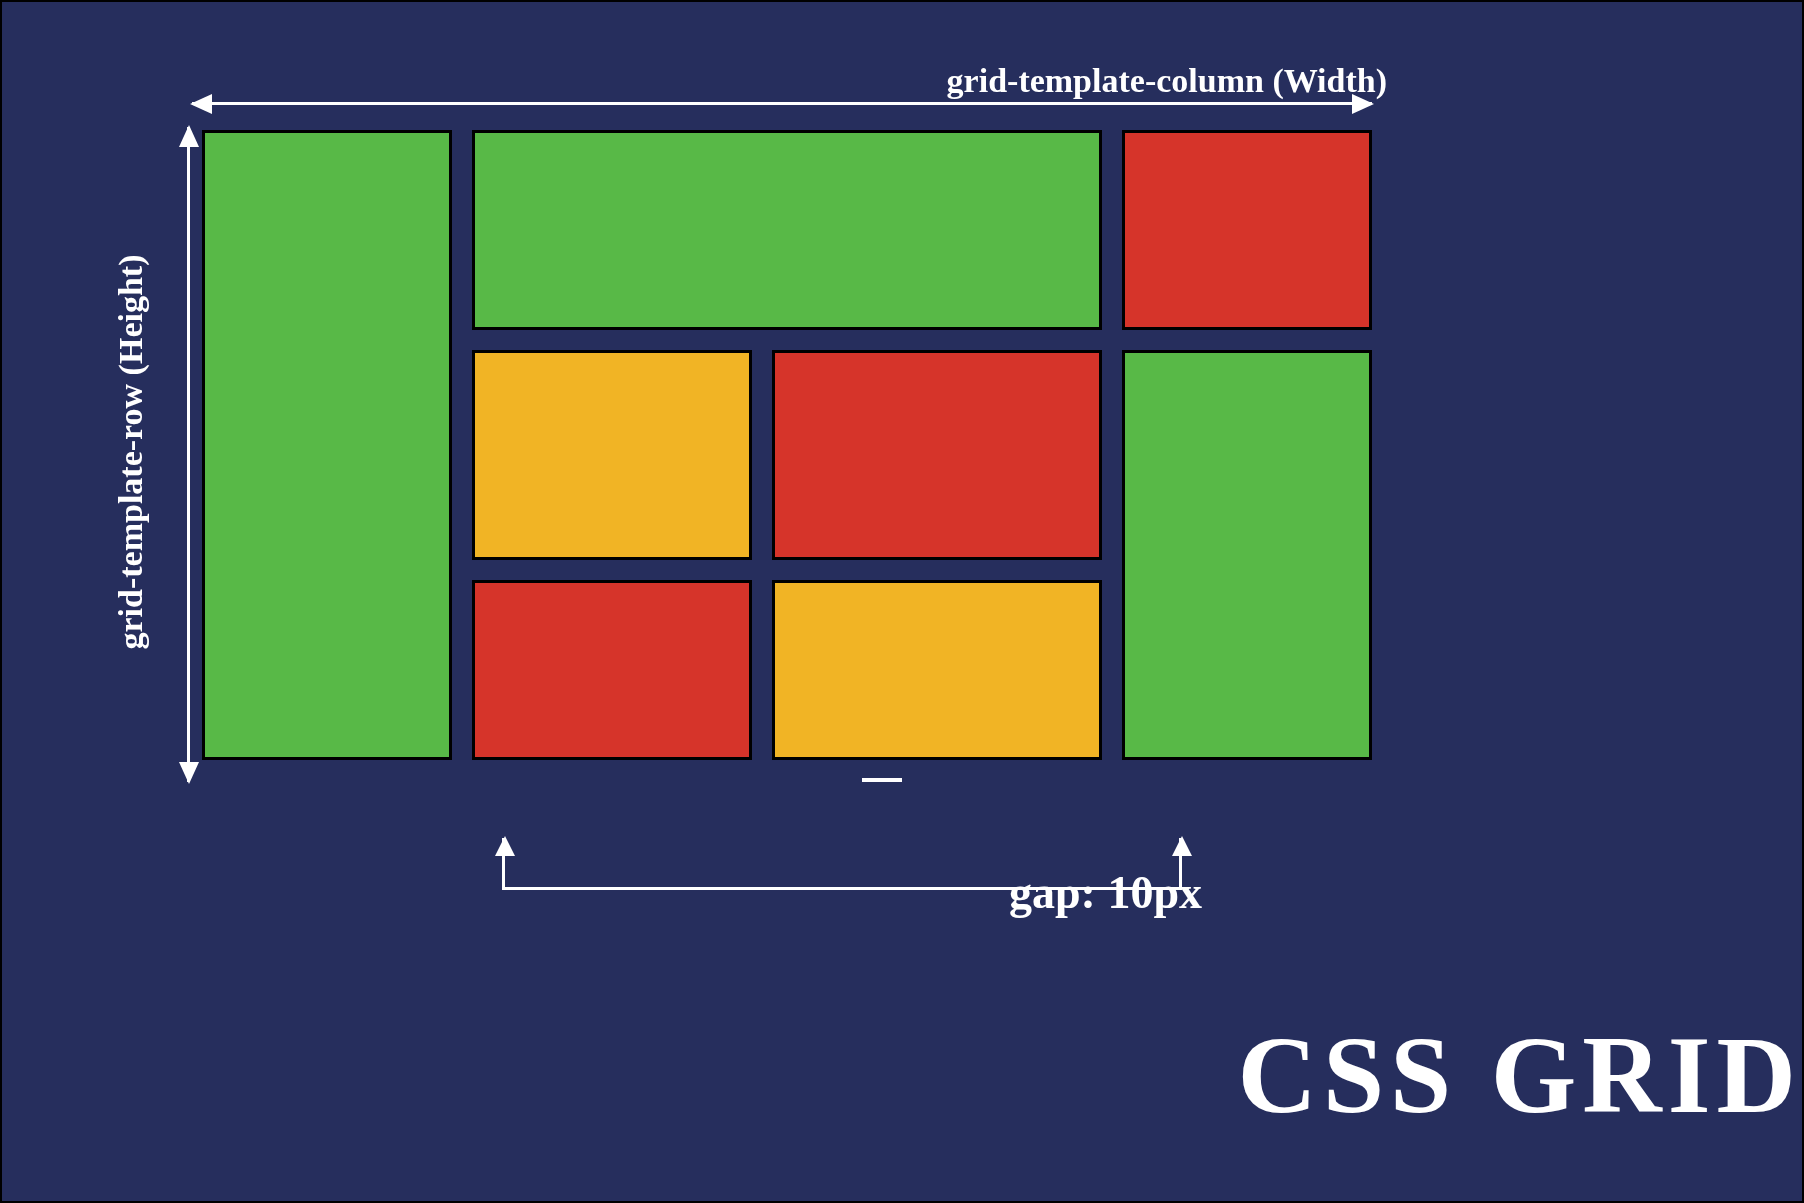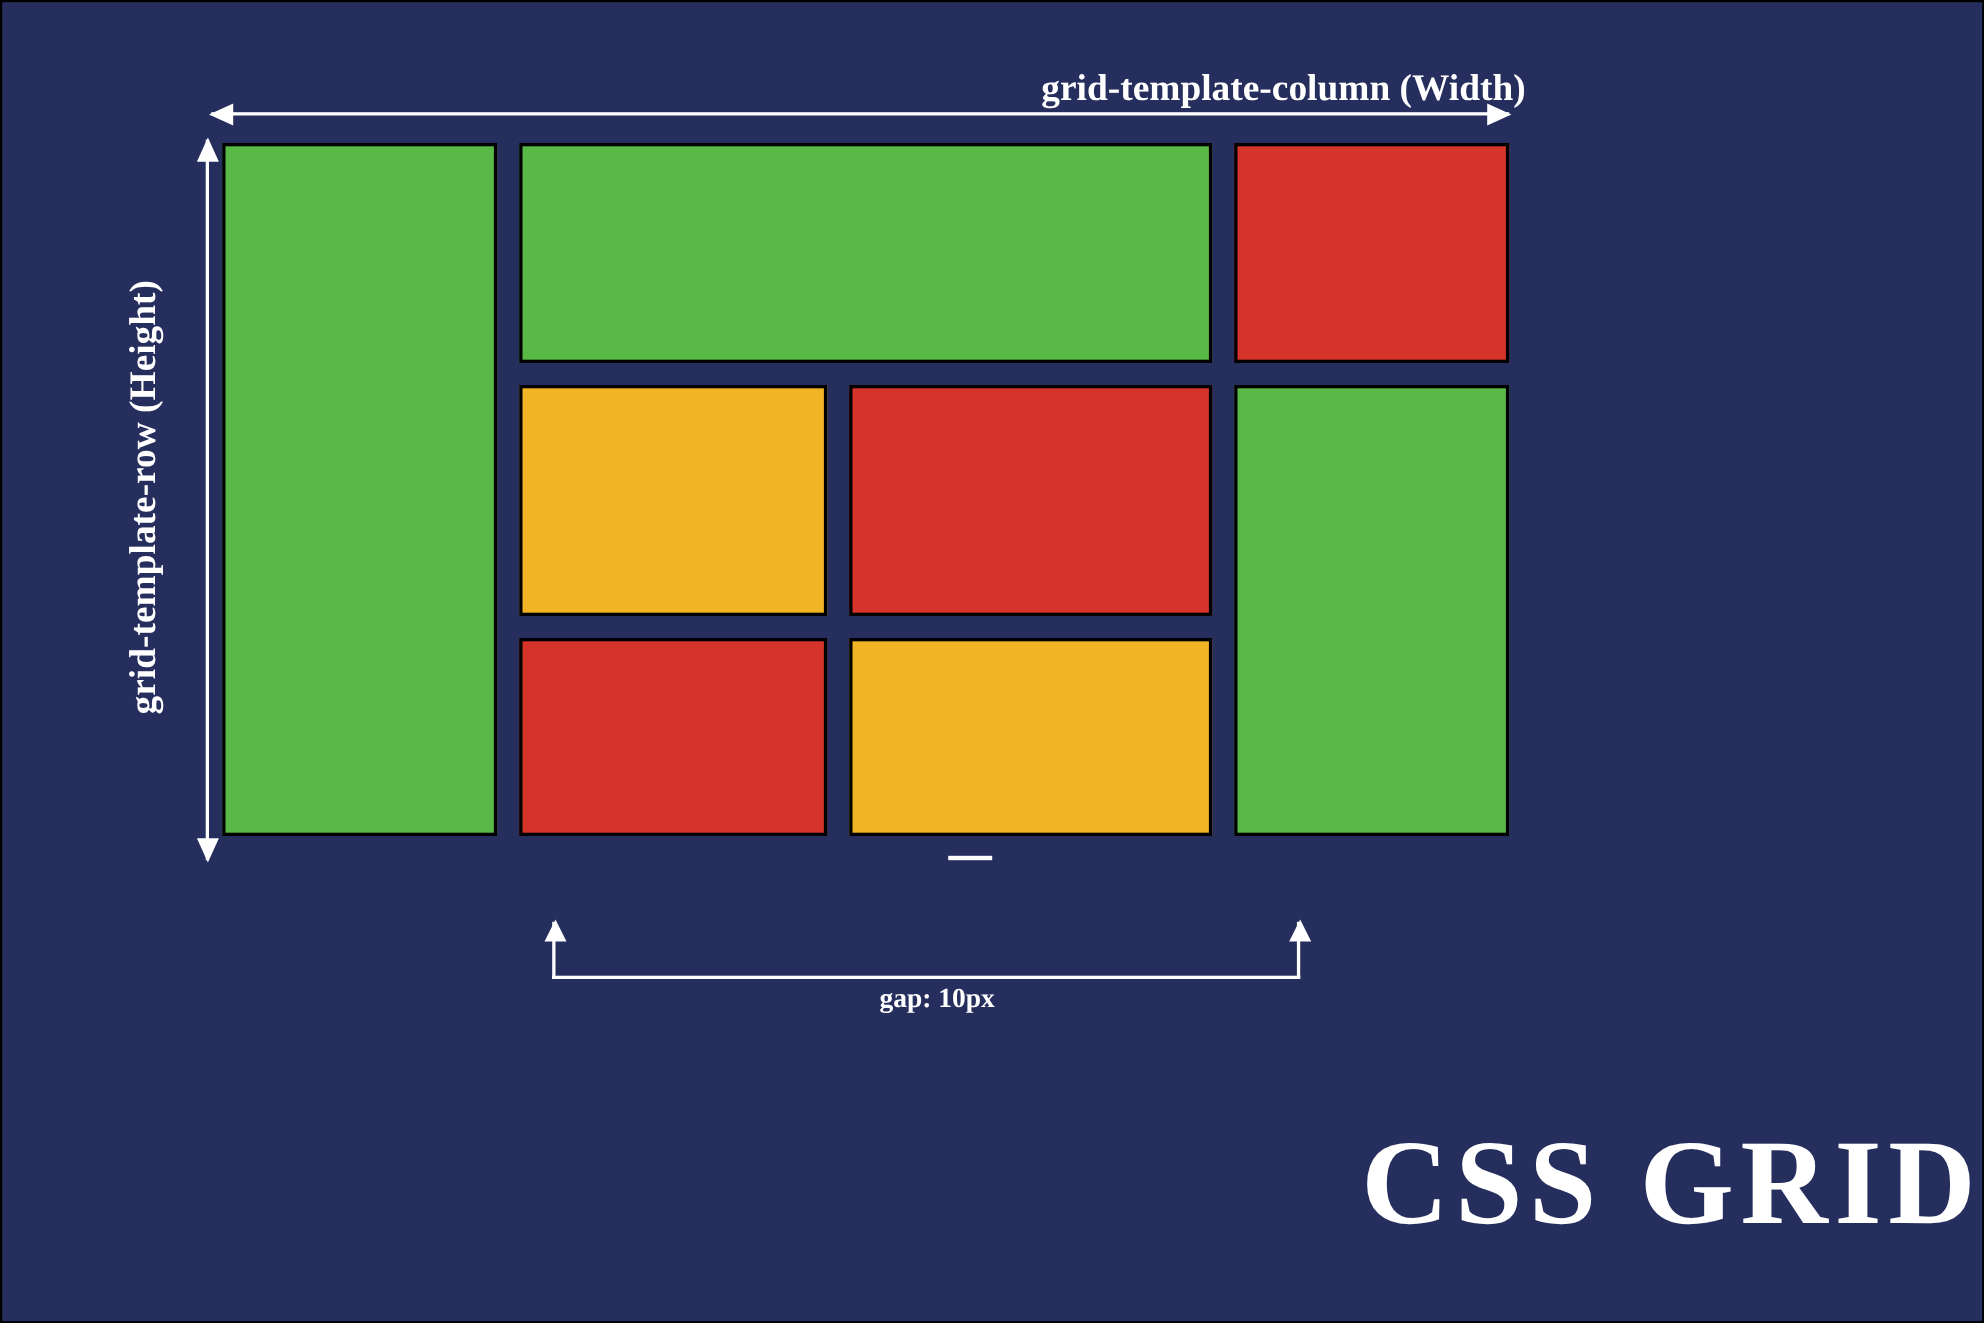--- a/index.html
+++ b/index.html
@@ -35,24 +35,24 @@
     transform-origin: left top;
     text-align: center;
     font-size: 34px;
     font-weight: bold;
     left: 110px;
     top: 770px;
   }
   .label-gap {
     position: absolute;
     left: 500px;
-    top: 892px;
+    top: 864px;
     width: 700px;
-    text-align: center;
-    font-size: 25px;
+    text-align: right;
+    font-size: 46px;
     font-weight: bold;
   }
 
   
   .arrow-h { position: absolute; height: 0; border-top: 3px solid #fff; }
   .arrow-h::before, .arrow-h::after,
   .arrow-v::before, .arrow-v::after,
   .arrow-gap-side::before { content: ""; position: absolute; width: 0; height: 0; }
   .arrow-h::before { left: -2px; top: -11px; border-top: 10px solid transparent; border-bottom: 10px solid transparent; border-right: 22px solid #fff; }
   .arrow-h::after  { right: -2px; top: -11px; border-top: 10px solid transparent; border-bottom: 10px solid transparent; border-left: 22px solid #fff; }

